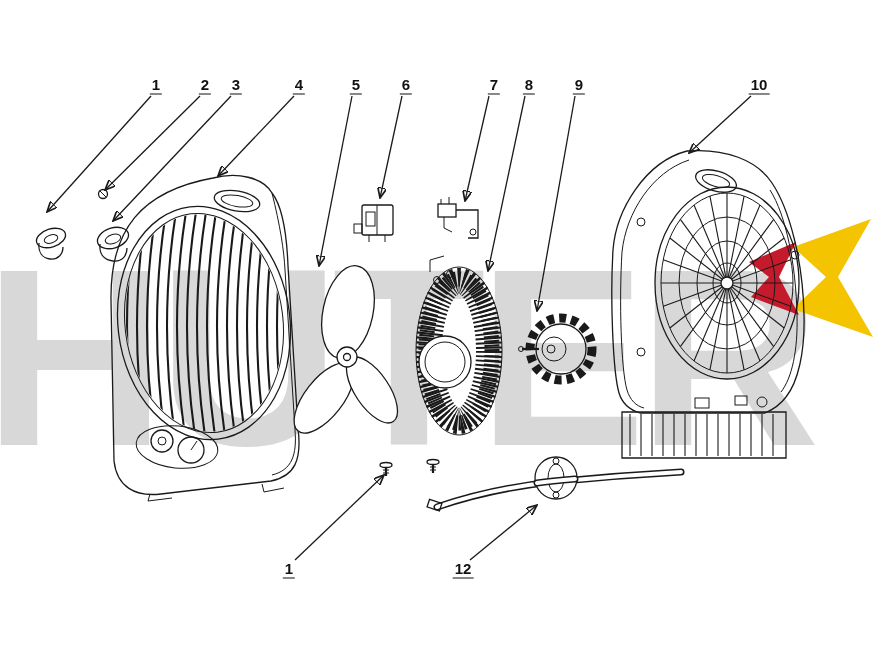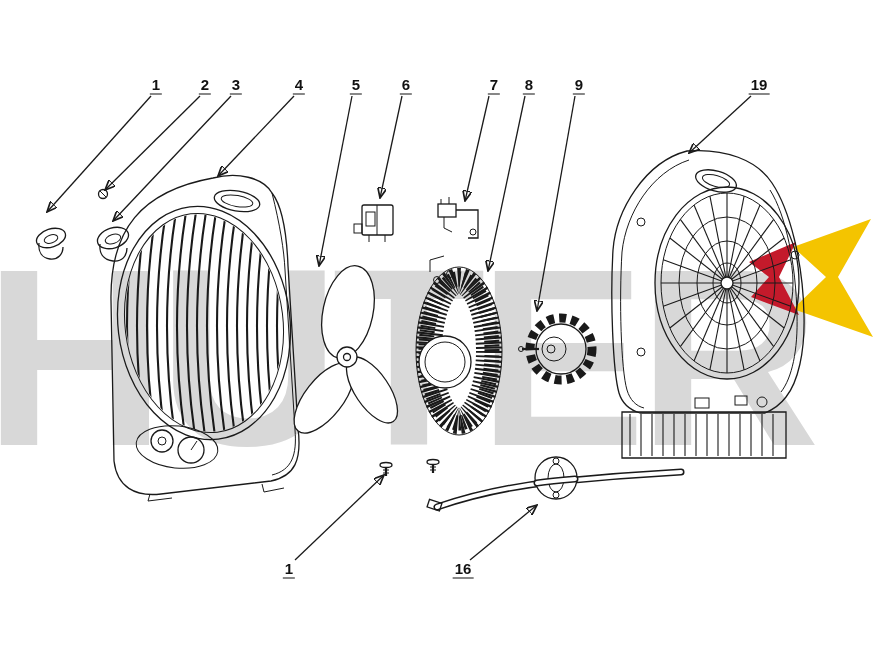--- a/index.html
+++ b/index.html
@@ -261,16 +261,16 @@
 
   <div class="part-label" style="left:156px;top:85px">1</div>
   <div class="part-label" style="left:205px;top:85px">2</div>
   <div class="part-label" style="left:236px;top:85px">3</div>
   <div class="part-label" style="left:299px;top:85px">4</div>
   <div class="part-label" style="left:356px;top:85px">5</div>
   <div class="part-label" style="left:406px;top:85px">6</div>
   <div class="part-label" style="left:494px;top:85px">7</div>
   <div class="part-label" style="left:529px;top:85px">8</div>
   <div class="part-label" style="left:579px;top:85px">9</div>
-  <div class="part-label" style="left:759px;top:85px">19</div>
+  <div class="part-label" style="left:759px;top:85px">10</div>
   <div class="part-label" style="left:289px;top:569px">1</div>
-  <div class="part-label" style="left:463px;top:569px">16</div>
+  <div class="part-label" style="left:463px;top:569px">12</div>
 </div>
 
 </body></html>

